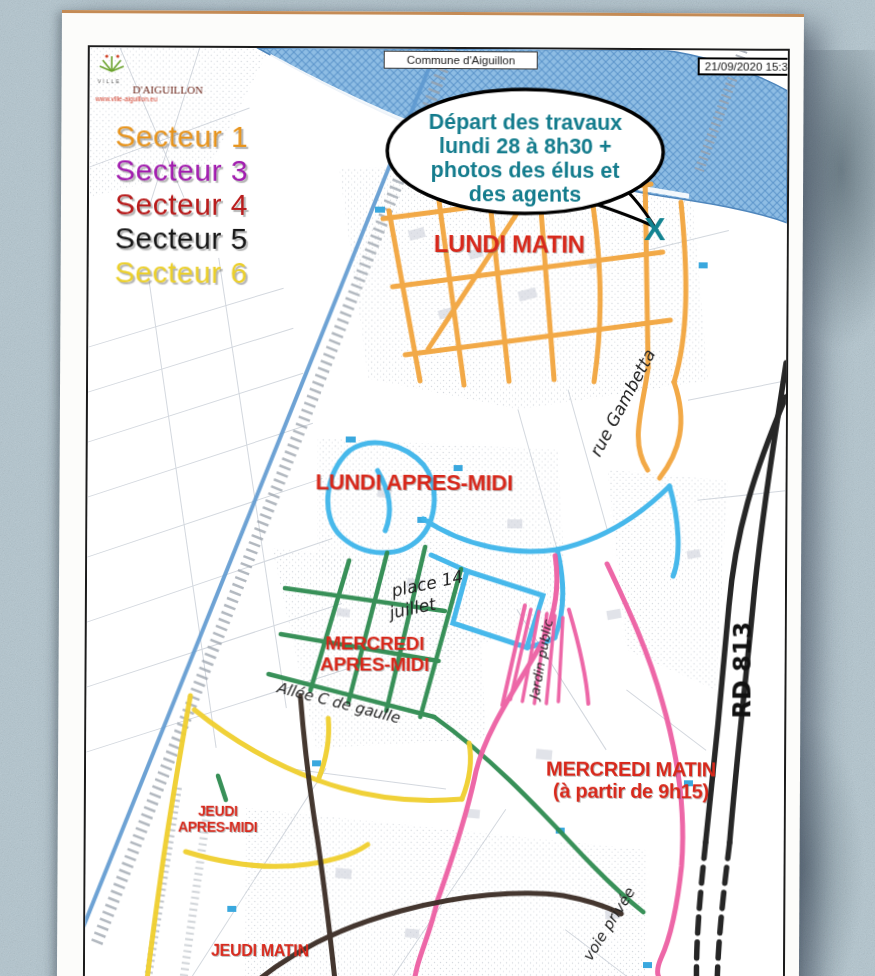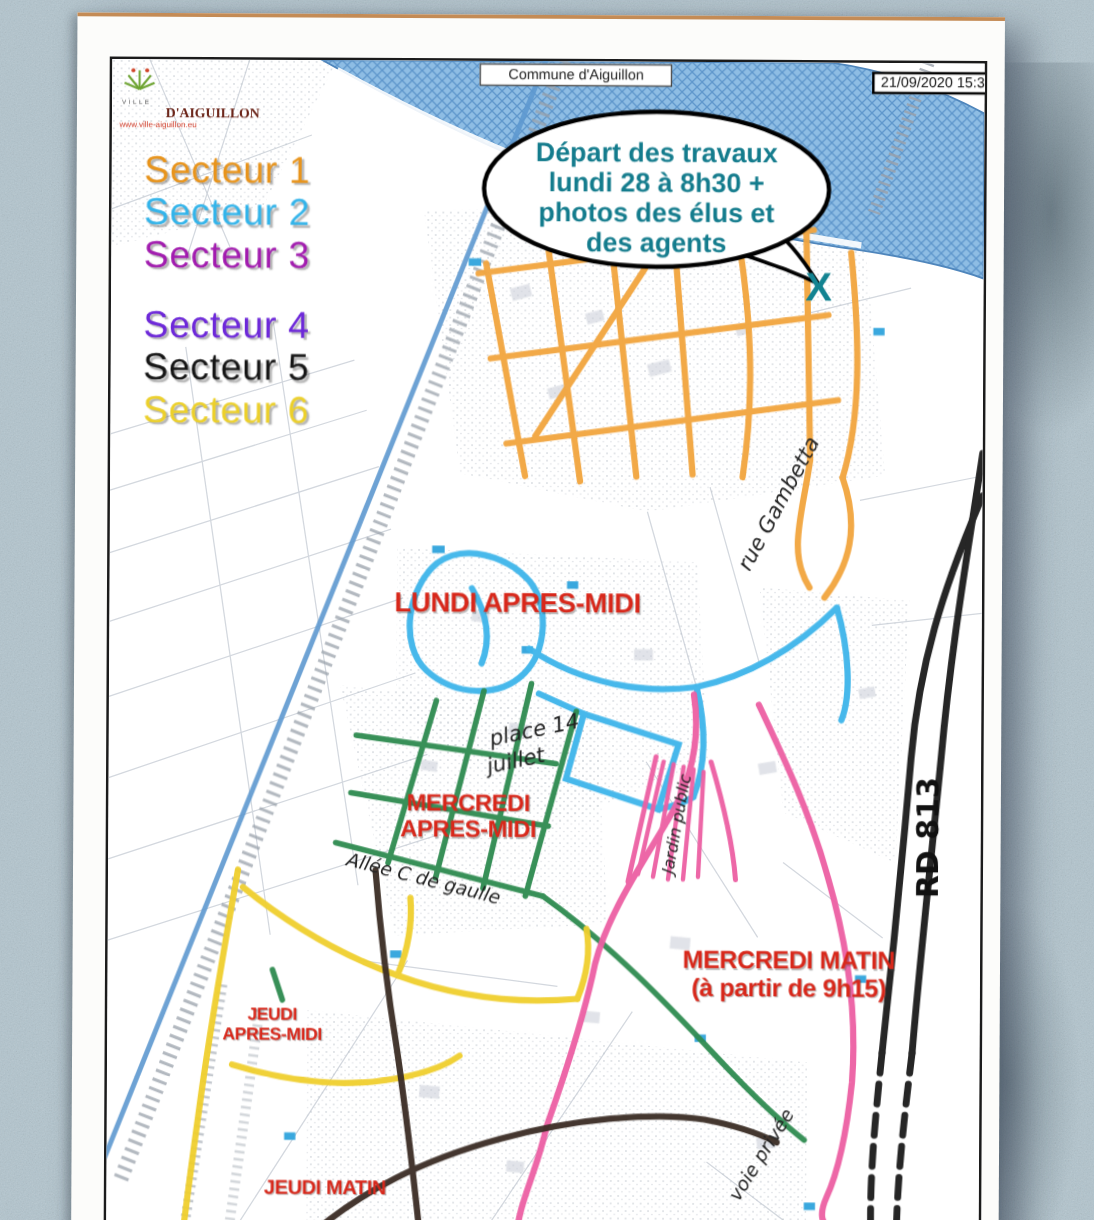--- a/index.html
+++ b/index.html
@@ -11,21 +11,21 @@
     background:radial-gradient(ellipse,rgba(70,88,98,.35),rgba(70,88,98,0) 70%);}
   .paper{position:absolute;left:62px;top:10px;width:742px;height:992px;background:#fcfcfa;
     z-index:2;transform:rotate(0.3deg);transform-origin:top left;border-top:3px solid #c48b55;
     box-shadow:-4px 2px 8px rgba(25,35,45,.3),16px 12px 30px rgba(25,35,55,.5);}
   .frame{position:absolute;left:26px;top:32px;width:698px;height:960px;border:2px solid #1b1b1b;
     background:#fff;overflow:hidden;}
   .frame svg.map{position:absolute;left:0;top:0;}
 
   .logo{position:absolute;left:6px;top:6px;width:110px;line-height:1.05;z-index:5;}
   .logo .l1{font-size:5px;letter-spacing:2px;color:#555;margin-left:2px;}
-  .logo .l2{font-size:11px;font-weight:bold;color:#6b2418;font-family:"Liberation Serif",serif;padding-left:37px;}
+  .logo .l2{font-size:11px;font-weight:normal;color:#6b2418;font-family:"Liberation Serif",serif;padding-left:37px;}
   .logo .l3{font-size:6.5px;color:#cf3b28;}
 
   .titlebox{position:absolute;left:294px;top:2px;background:#fff;border:1.5px solid #3a3a3a;
     padding:2px 22px;font-size:11.5px;color:#222;z-index:5;white-space:nowrap;}
   .stampbox{position:absolute;left:608px;top:7px;background:#fff;border:2px solid #000;
     padding:1px 5px;font-size:11.5px;color:#111;z-index:5;white-space:nowrap;}
 
   .legend{position:absolute;left:26px;top:72px;z-index:5;}
   .legend-item{font-size:30px;font-weight:normal;line-height:34px;letter-spacing:.5px;
     text-shadow:2px 2px 1px rgba(105,105,105,.5);white-space:nowrap;}
@@ -267,27 +267,27 @@
       <div class="l1">VILLE</div>
       <div class="l2">D'AIGUILLON</div>
       <div class="l3">www.ville-aiguillon.eu</div>
     </div>
 
     <div class="titlebox">Commune d'Aiguillon</div>
     <div class="stampbox">21/09/2020 15:32</div>
 
     <div class="legend">
       <div class="legend-item" style="color: rgb(232, 148, 28);">Secteur 1</div>
-      <div class="legend-item" style="color: rgb(51, 180, 234);">Secteur 2</div>
       <div class="legend-item" style="color: #a21caf;">Secteur 3</div>
-      <div class="legend-item" style="color: #6d28d9; margin-top: 22px;">Secteur 4</div>
+      <div class="legend-item" style="color: #b91c1c;">Secteur 4</div>
       <div class="legend-item" style="color: rgb(22, 22, 22); text-align: center;">Secteur 5</div>
       <div class="legend-item" style="color: rgb(236, 208, 43);">Secteur 6</div>
     </div>
 
+    <div class="redlabel" style="left:345px;top:182px;font-size:24px;">LUNDI MATIN</div>
     <div class="redlabel" style="left:228px;top:422px;font-size:22px;">LUNDI APRES-MIDI</div>
     <div class="redlabel center" style="left:208px;top:584px;font-size:19px;width:160px;">
       <div>MERCREDI</div>
       <div>APRES-MIDI</div>
     </div>
     <div class="redlabel center" style="left:420px;top:708px;font-size:20px;width:250px;">
       <div>MERCREDI MATIN</div>
       <div>(à partir de 9h15)</div>
     </div>
     <div class="redlabel center" style="left:52px;top:756px;font-size:14px;width:160px;">

